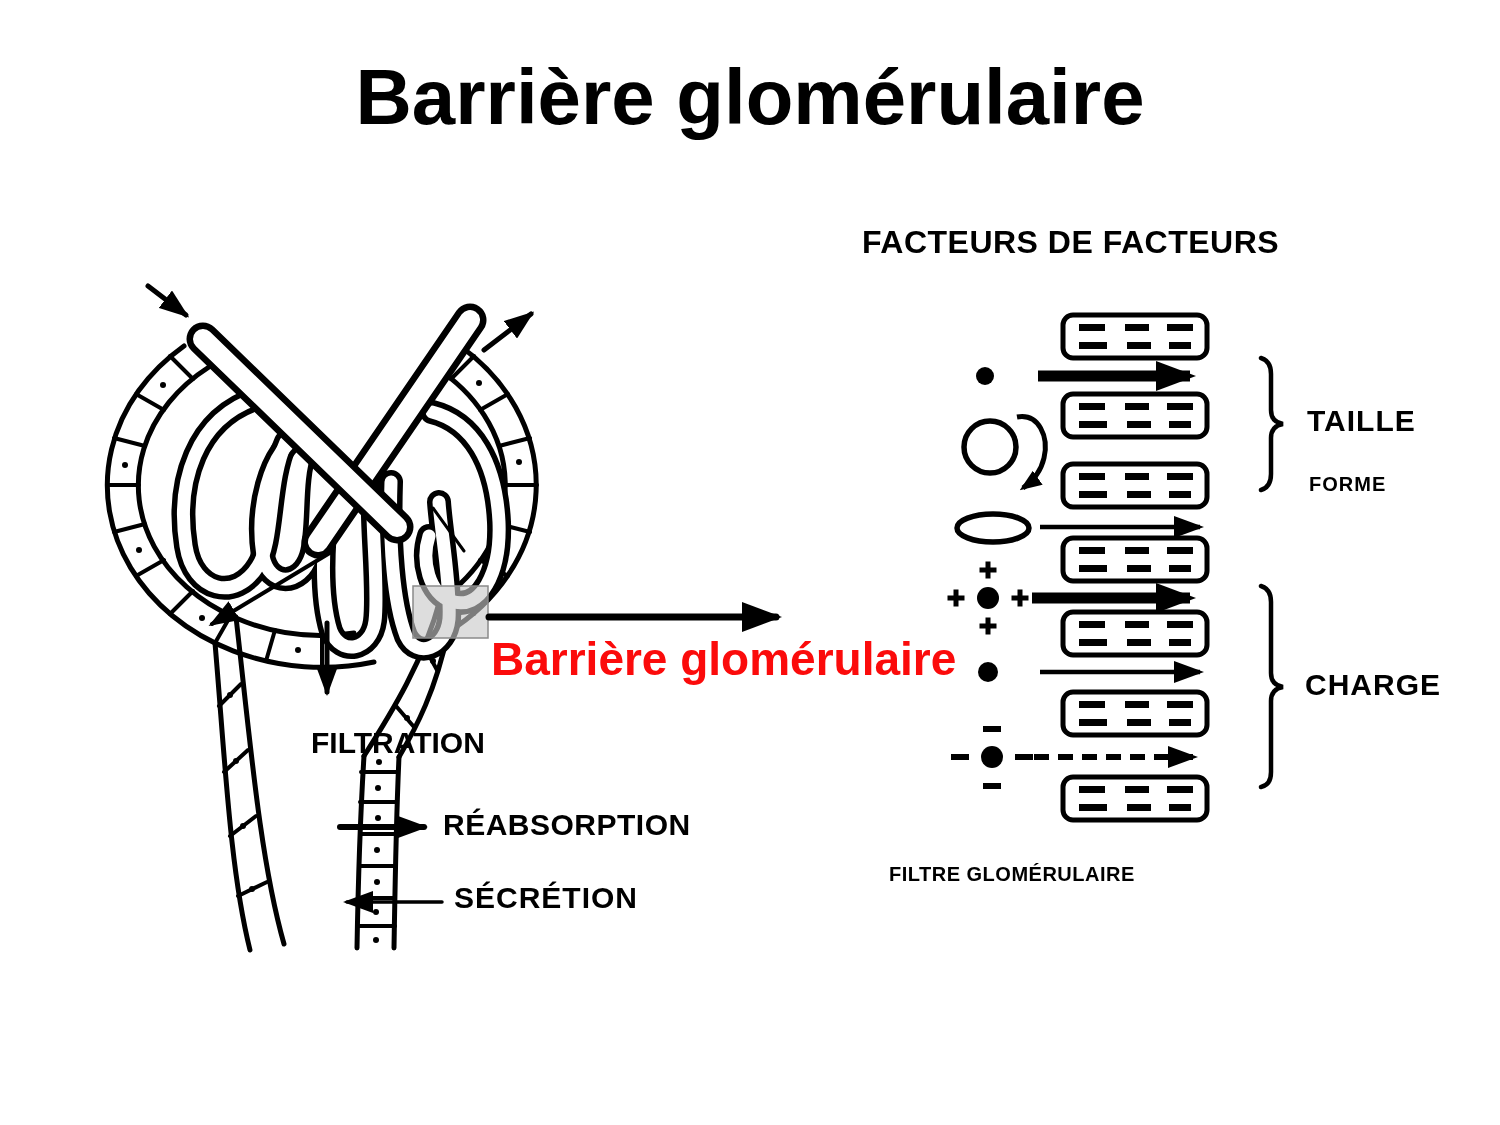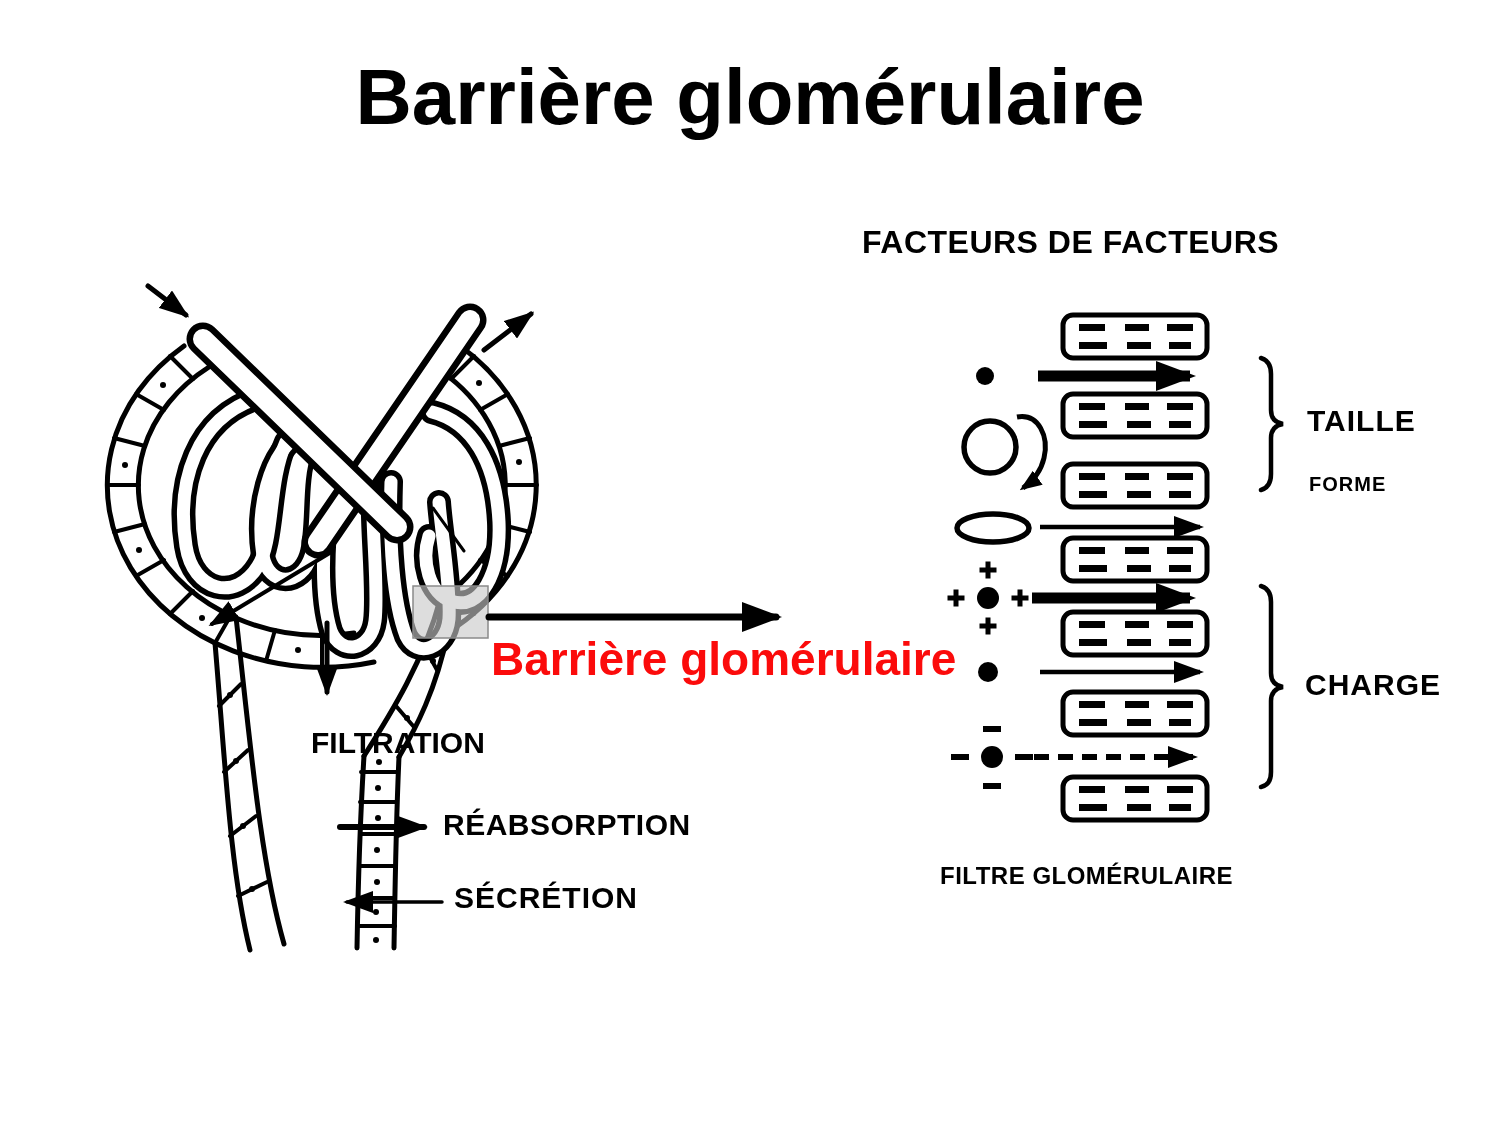--- a/index.html
+++ b/index.html
@@ -10,21 +10,21 @@
   .title{left:0;right:0;top:58px;text-align:center;font-size:78px;letter-spacing:0px;}
   .glomerule{left:205px;top:219px;font-size:32px;letter-spacing:1px;}
   .facteurs{left:862px;top:226px;font-size:32px;letter-spacing:.5px;}
   .filtration{left:311px;top:728px;font-size:30px;text-align:right;}
   .reabsorption{left:443px;top:810px;font-size:30px;letter-spacing:.5px;}
   .secretion{left:454px;top:883px;font-size:30px;letter-spacing:1px;}
   .barriere{left:491px;top:636px;font-size:46px;color:#FB0B0B;}
   .taille{left:1307px;top:406px;font-size:30px;letter-spacing:1px;text-align:center;}
   .forme{left:1309px;top:474px;font-size:20px;letter-spacing:1px;}
   .charge{left:1305px;top:670px;font-size:30px;letter-spacing:1px;}
-  .filtre{left:940px;top:864px;font-size:24px;letter-spacing:.5px;}
+  .filtre{left:889px;top:864px;font-size:20px;letter-spacing:.5px;}
 </style>
 </head>
 <body>
 
 <div id="slide">
 
   <svg id="art" width="1500" height="1125" viewBox="0 0 1500 1125">
     <defs>
       <marker id="mh" markerUnits="userSpaceOnUse" markerWidth="30" markerHeight="22" viewBox="0 0 30 22" refX="26" refY="11" orient="auto">
         <path d="M0,0 L30,11 L0,22 Z" fill="#000"></path>

